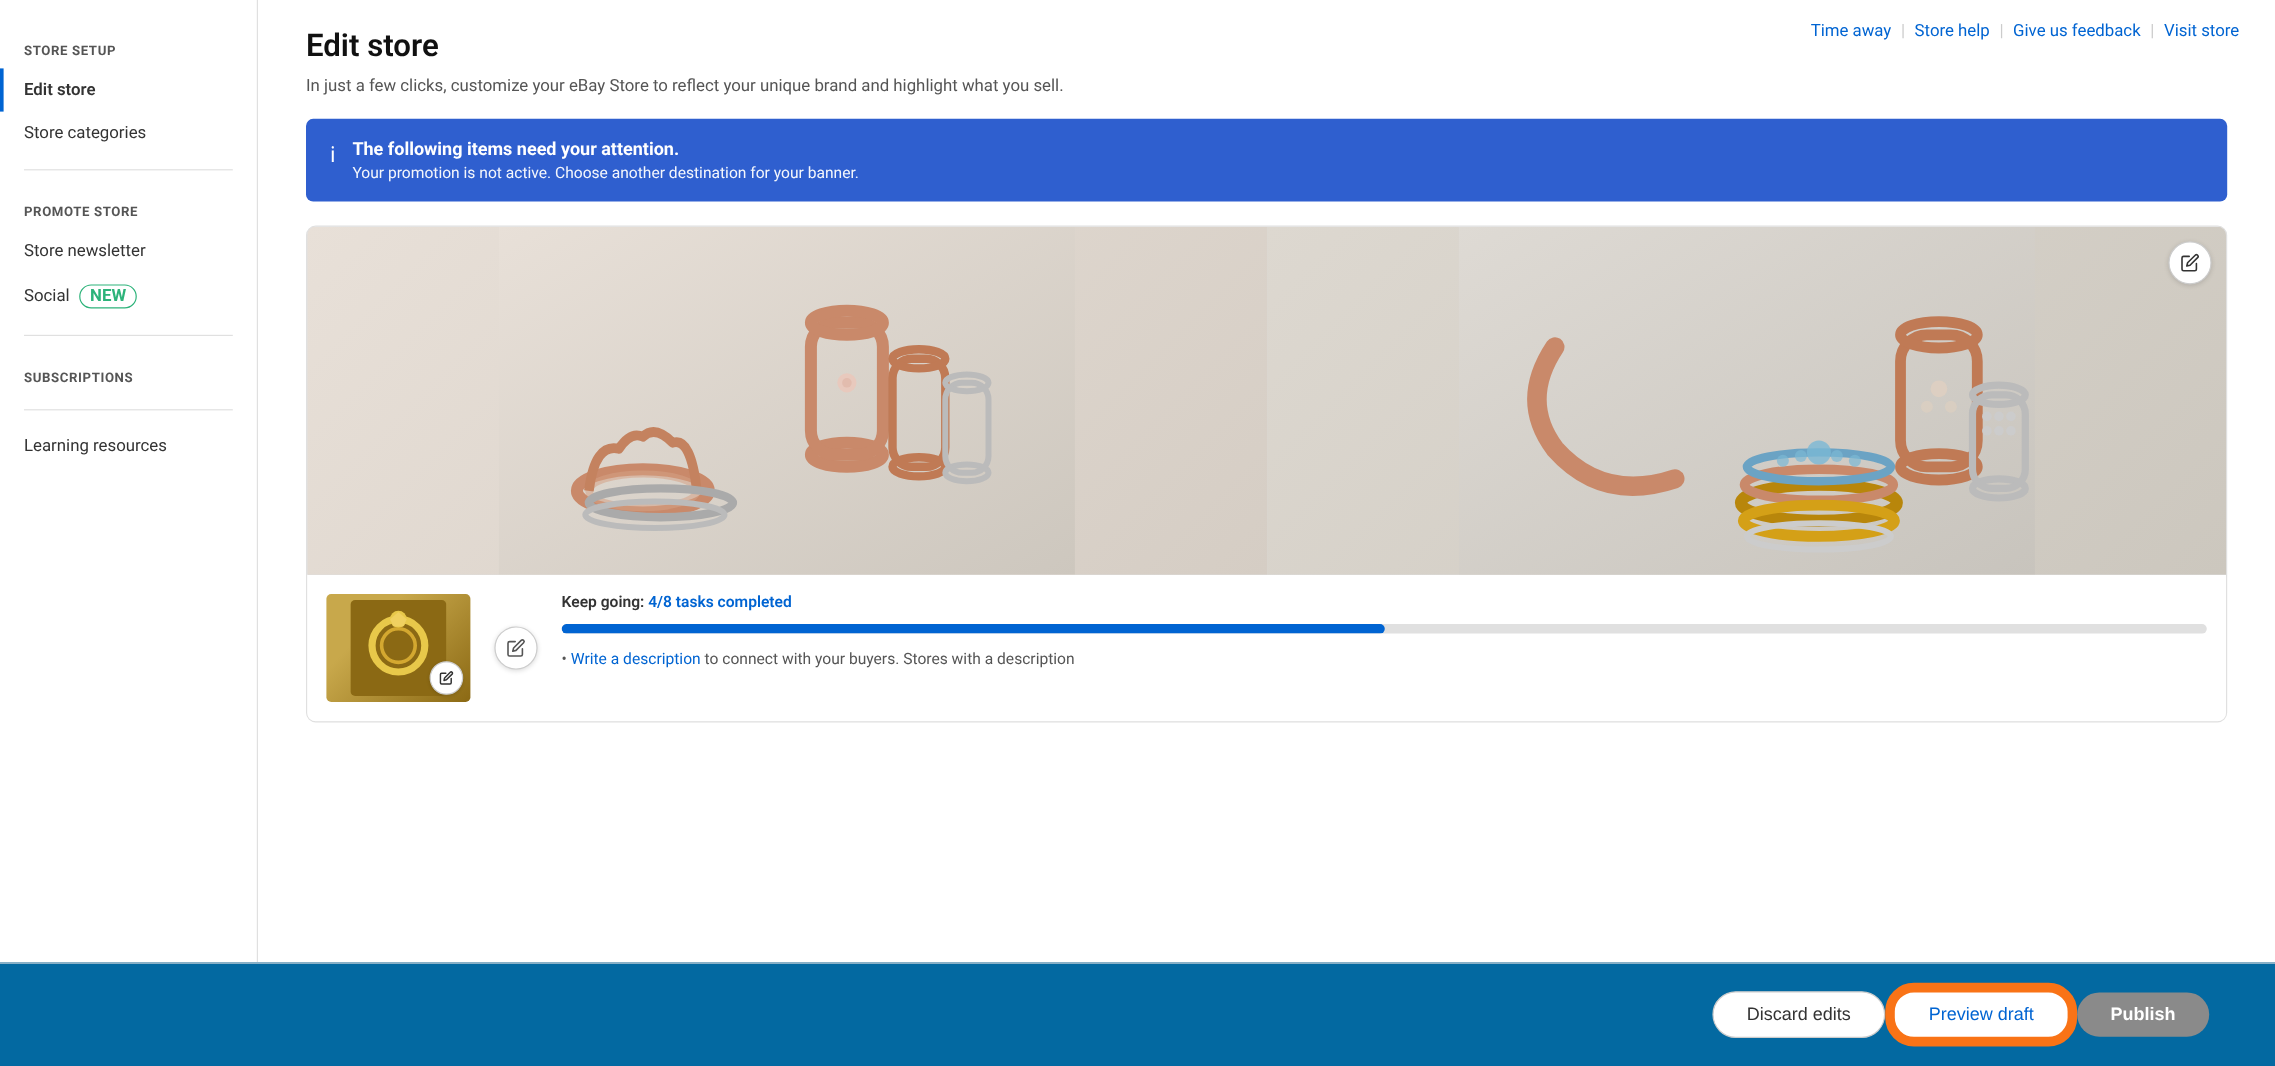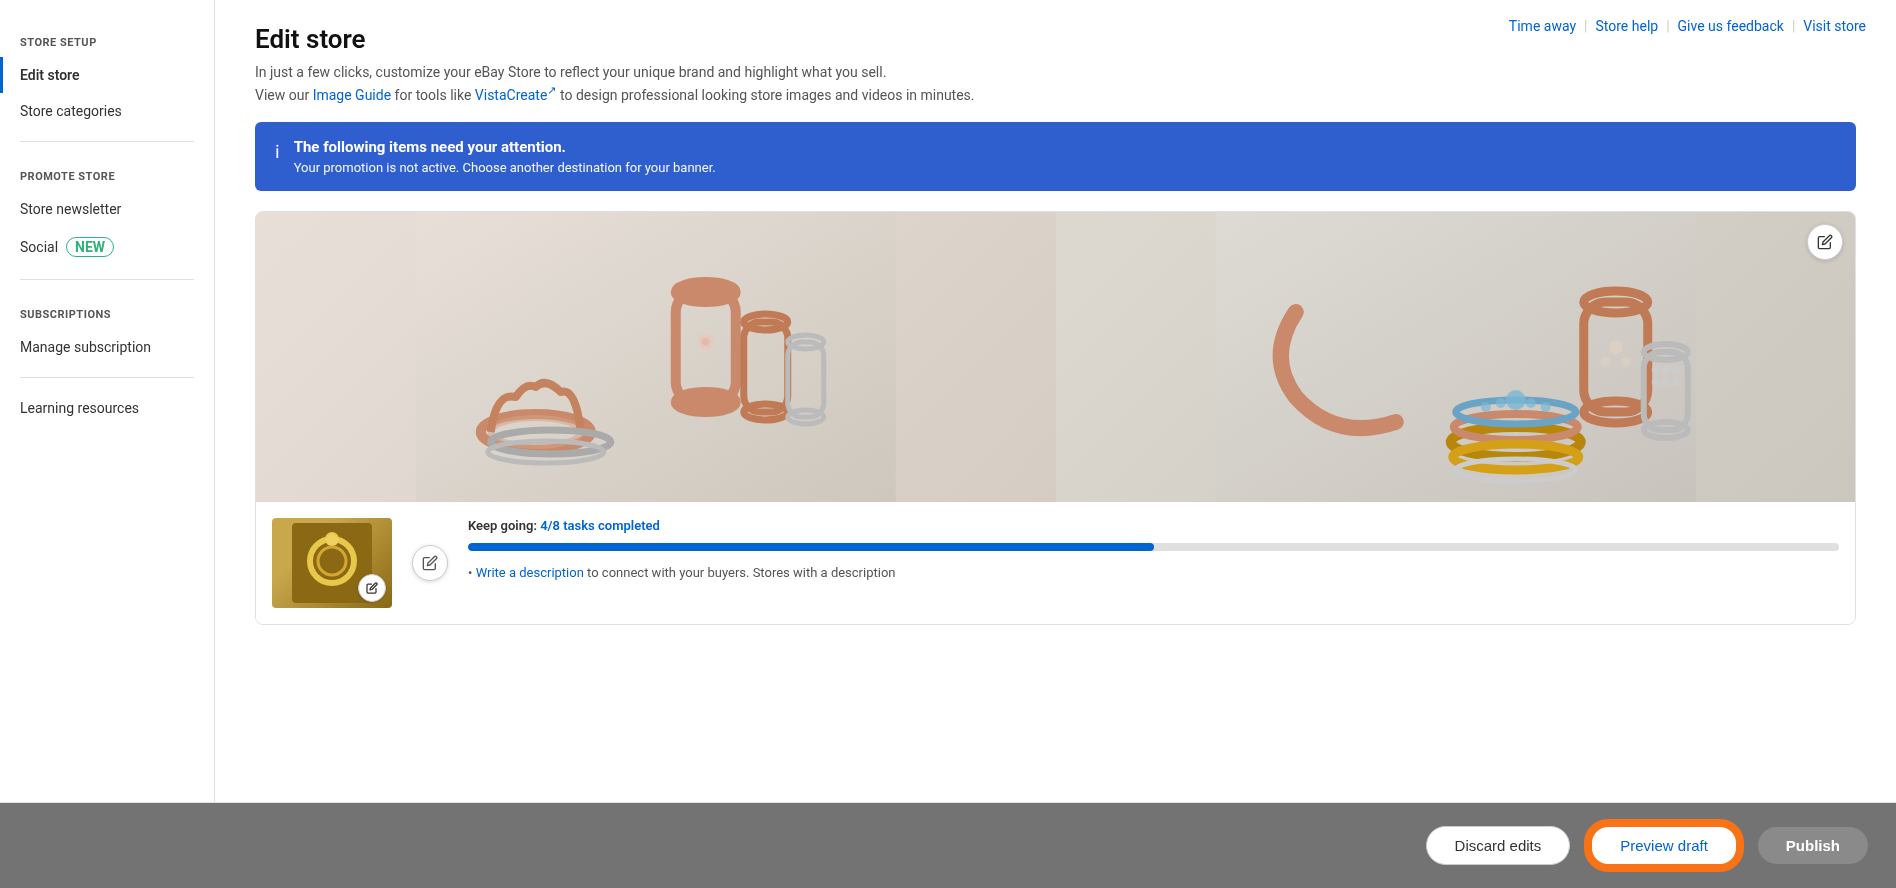--- a/index.html
+++ b/index.html
@@ -57,21 +57,21 @@
     
     .keep-going { flex: 1; }
     .keep-going-title { font-size: 13px; font-weight: 600; margin-bottom: 10px; }
     .keep-going-title a { color: #0064d2; text-decoration: none; font-weight: 600; }
     .progress-bar-track { height: 8px; background: #e0e0e0; border-radius: 4px; margin-bottom: 12px; overflow: hidden; }
     .progress-bar-fill { height: 100%; background: #0064d2; border-radius: 4px; width: 50%; }
     .keep-going-desc { font-size: 13px; color: #555; line-height: 1.5; }
     .keep-going-desc a { color: #0064d2; text-decoration: none; }
 
     
-    .action-bar { position: fixed; bottom: 0; left: 0; right: 0; background: #737373; border-top: 1px solid #e0e0e0; padding: 16px 28px; display: flex; justify-content: flex-end; gap: 14px; align-items: center; z-index: 100; }
+    .action-bar { position: fixed; bottom: 0; left: 0; right: 0; background: #0369a1; border-top: 1px solid #e0e0e0; padding: 16px 55px; display: flex; justify-content: flex-end; align-items: center; z-index: 100; }
     .btn { padding: 10px 28px; border-radius: 24px; font-size: 15px; font-weight: 500; cursor: pointer; border: none; transition: background 0.15s; }
     .btn-discard { background: #fff; border: 1.5px solid #ccc; color: #333; }
     .btn-preview { background: #fff; border: 8px solid #f97316; color: #0064d2; font-weight: 400; }
     .btn-publish { background: #8a8a8a; color: #fff; border: none; font-weight: 700; }
 
     
     .content-bottom-spacer { height: 70px; }
 
     .banner-container { position: relative; }
   </style>
@@ -92,23 +92,20 @@
     <div class="sidebar-section-title">PROMOTE STORE</div>
     <div class="sidebar-item">
       <span>Store newsletter</span>
     </div>
     <div class="sidebar-item">
       <span>Social</span>
       <span class="badge-new">NEW</span>
     </div>
     <hr class="sidebar-divider">
     <div class="sidebar-section-title">SUBSCRIPTIONS</div>
-    <div class="sidebar-item">
-      <span>Manage subscription</span>
-    </div>
     <hr class="sidebar-divider">
     <div class="sidebar-item">
       <span>Learning resources</span>
     </div>
   </nav>
 
   <div style="flex:1; position: relative;">
 
     <div class="top-nav">
       <a href="#">Time away</a>
@@ -118,23 +115,20 @@
       <a href="#">Give us feedback</a>
       <span class="top-nav-sep">|</span>
       <a href="#">Visit store</a>
     </div>
 
     <div class="main-content">
 
       <div class="page-header">
         <h1 class="page-title">Edit store</h1>
         <p class="page-subtitle">In just a few clicks, customize your eBay Store to reflect your unique brand and highlight what you sell.</p>
-        <p class="page-subtitle">
-          <span>View our </span><a href="#">Image Guide</a><span> for tools like </span><a href="#"><span>VistaCreate</span><span class="external-icon">↗</span></a><span> to design professional looking store images and videos in minutes.</span>
-        </p>
       </div>
 
       <div class="alert-banner">
         <div class="alert-icon">ℹ</div>
         <div class="alert-content">
           <div class="alert-title">The following items need your attention.</div>
           <div class="alert-body">Your promotion is not active. Choose another destination for your banner.</div>
         </div>
       </div>
 

